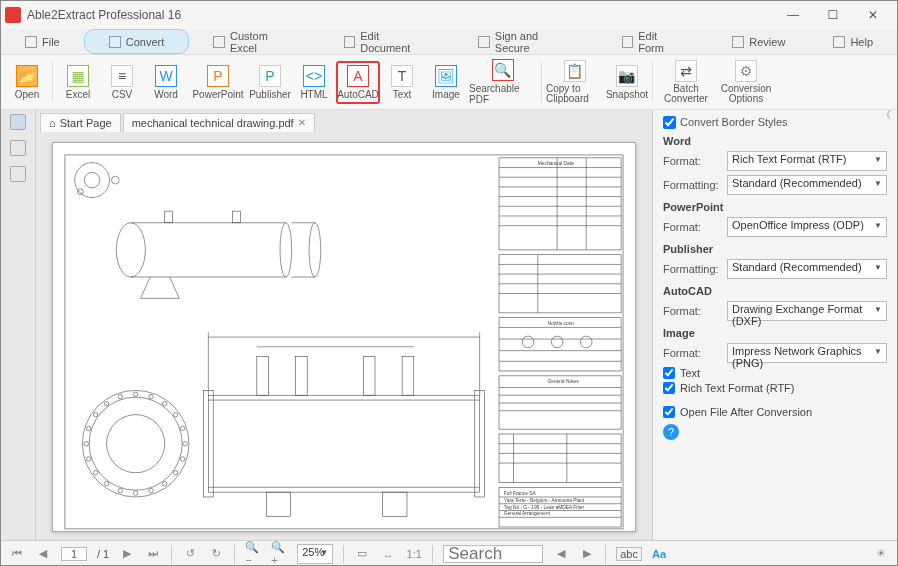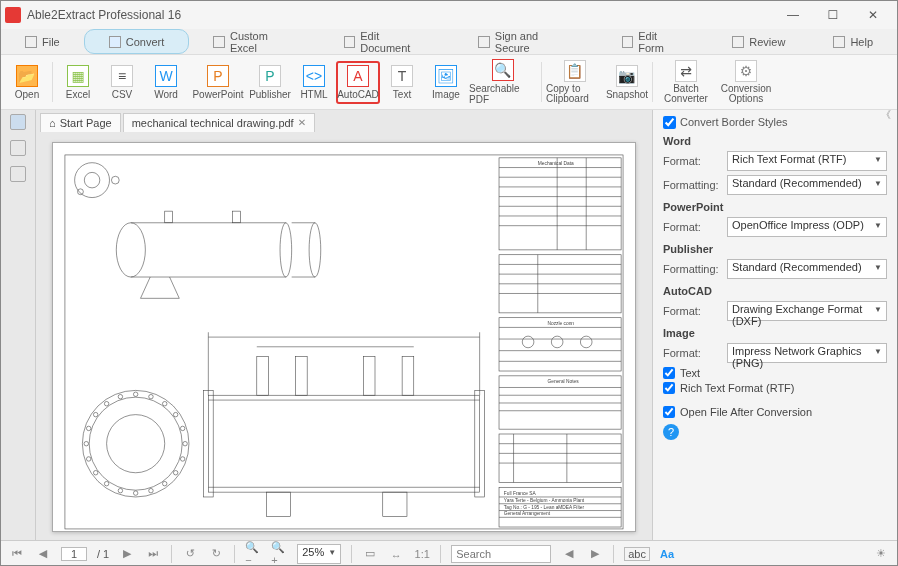--- a/index.html
+++ b/index.html
@@ -38,21 +38,21 @@
   .section-title{ font-weight:600; color:#444; margin:6px 0 4px 0;}
   .field-row{ display:flex; align-items:center; margin:4px 0;}
   .field-label{ width:64px; color:#555;}
   .select{ flex:1; border:1px solid #bbb; background:#fff; height:20px; font-size:11px; padding:1px 18px 1px 4px; position:relative; color:#333;}
   .select::after{ content:"▼"; position:absolute; right:4px; top:3px; font-size:8px; color:#555;}
   .chk{ display:flex; align-items:center; gap:5px; margin:3px 0;}
   .chk input{ width:12px; height:12px;}
   .help-icon{ width:16px;height:16px;border-radius:50%;background:#2196f3;color:#fff;font-size:11px;display:flex;align-items:center;justify-content:center;margin-top:6px;}
   .statusbar{ height:26px; border-top:1px solid #ccc; background:#f4f4f4; display:flex; align-items:center; font-size:11px; color:#555; padding:0 8px; gap:10px;}
   .statusbar .vline{ width:1px;height:18px;background:#ccc;}
-  .statusbar .search{ border:1px solid #bbb; height:18px; width:100px; padding:0 4px; font-size:11px; background:#fff;}
+  .statusbar .search{ border:1px solid #bbb; height:18px; width:100px; padding:0 4px; font-size:17px; background:#fff;}
   .statusbar .pagebox{ border:1px solid #bbb; width:26px; text-align:center; background:#fff;}
   .sicon{ width:16px; height:16px; display:flex;align-items:center;justify-content:center;color:#888; cursor:pointer;}
   .sp-collapse{ position:absolute; right:6px; top:107px; font-size:10px; color:#888;}
   svg line, svg rect, svg circle, svg path, svg ellipse { stroke: #444; fill:none; stroke-width:0.6;}
   svg text { font-size:5px; fill:#444; stroke:none;}
   .top-checkbox{font-size:11px;color:#555;display:flex;align-items:flex-start;gap:4px;margin-bottom:2px;}
 </style>
 </head>
 <body>
 
@@ -371,21 +371,21 @@
   <span class="pagebox">1</span>
   <span>/ 1</span>
   <span class="sicon">▶</span>
   <span class="sicon">⏭</span>
   <div class="vline"></div>
   <span class="sicon">↺</span>
   <span class="sicon">↻</span>
   <div class="vline"></div>
   <span class="sicon">🔍−</span>
   <span class="sicon">🔍+</span>
-  <div class="select" style="width:44px;flex:none"><span>25%</span></div>
+  <div class="select" style="width:36px;flex:none"><span>25%</span></div>
   <div class="vline"></div>
   <span class="sicon">▭</span>
   <span class="sicon">↔</span>
   <span class="sicon">1:1</span>
   <div class="vline"></div>
   <input class="search" placeholder="Search" style="">
   <span class="sicon">◀</span>
   <span class="sicon">▶</span>
   <div class="vline"></div>
   <span style="border:1px solid #bbb;padding:0 3px">abc</span>

